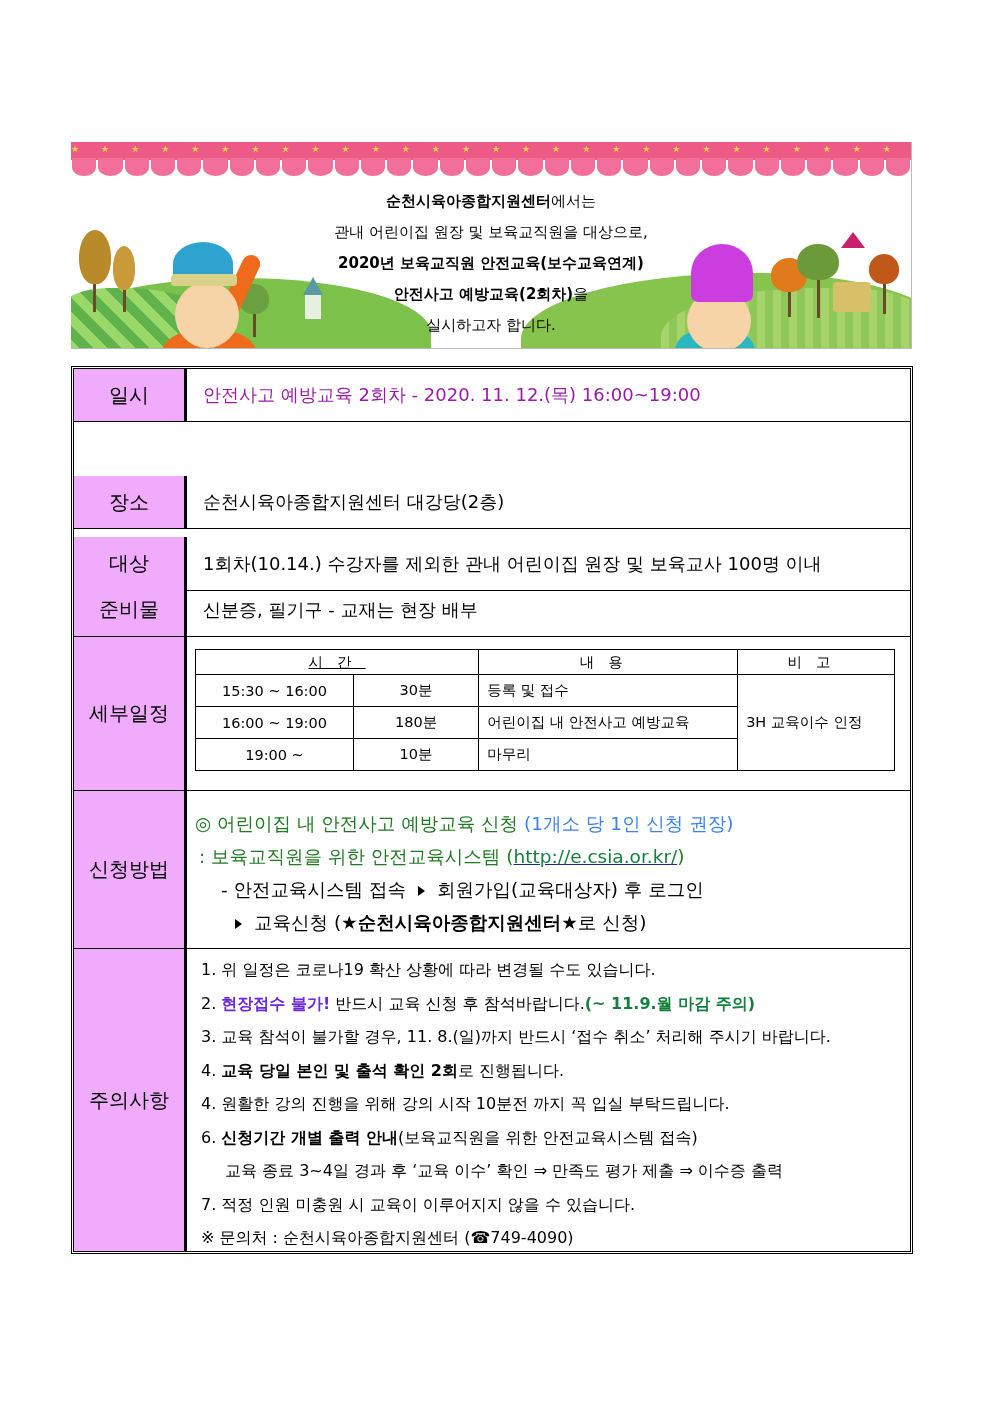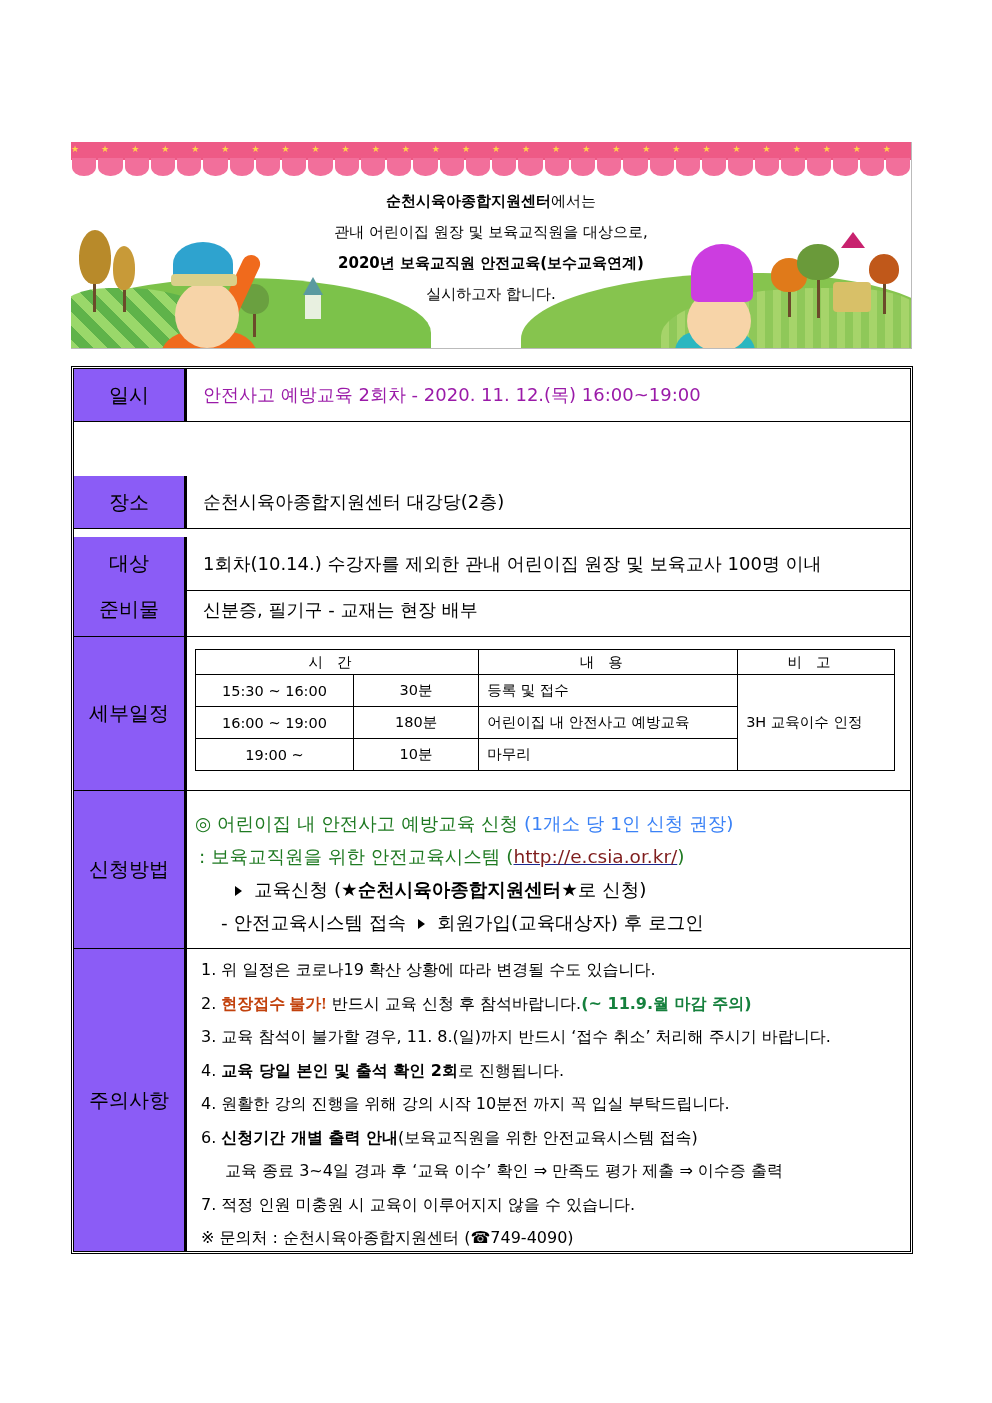--- a/index.html
+++ b/index.html
@@ -30,43 +30,43 @@
   .house-roof { position:absolute; left:232px; top:135px; width:0; height:0; border-left:10px solid transparent; border-right:10px solid transparent; border-bottom:18px solid #5a9aa0; }
   .house { position:absolute; left:234px; top:153px; width:16px; height:24px; background:#e8f0e0; }
 
   .banner-text { position:absolute; left:0; top:44px; width:100%; text-align:center; font-size:15px; line-height:31px; z-index:5; }
   .banner-text .b { font-weight:bold; }
 
   
   .tbl { position:absolute; left:71px; top:366px; width:842px; height:888px; border:3px double #000; box-sizing:border-box; }
   .row { position:absolute; left:0; width:100%; border-bottom:1px solid #000; box-sizing:border-box; display:flex; }
   .row.last { border-bottom:none; }
-  .lbl { width:113px; background:#8b5cf6; border-right:3px solid #000; box-sizing:border-box; display:flex; align-items:center; justify-content:center; font-size:20px; }
+  .lbl { width:113px; background:#f0abfc; border-right:3px solid #000; box-sizing:border-box; display:flex; align-items:center; justify-content:center; font-size:20px; }
   .val { flex:1; display:flex; align-items:center; padding-left:16px; font-size:18px; }
   .purple { color:#9a1aa8; }
   .navy { color:#1a2890; }
 
   
   .sched { position:absolute; left:8px; top:12px; width:700px; border-collapse:collapse; font-size:14.5px; }
   .sched td { border:1px solid #000; height:31px; padding:0; }
   .sched .c { text-align:center; }
   .sched .l { padding-left:8px; }
   .sched .hdr td { height:24px; text-align:center; letter-spacing:14px; }
 
   
   .method { position:absolute; left:8px; top:16px; font-size:18.5px; line-height:33px; }
   .green { color:#1f7a22; }
   .olive { color:#3b82f6; }
-  .link { color:#7f1d1d; text-decoration:underline; text-decoration-color:#1a2890; }
+  .link { color:#15803d; text-decoration:underline; text-decoration-color:#1a2890; }
   .arrow-tri { display:inline-block; width:0; height:0; border-top:5px solid transparent; border-bottom:5px solid transparent; border-left:7px solid #000; margin:0 12px; vertical-align:middle; }
 
   
   .notes { position:absolute; left:14px; top:4px; font-size:16px; line-height:33.5px; }
   .red { color:#15803d;font-weight:bold; }
-  .redb { color:#c2410c; font-weight:bold;font-family:Liberation Serif, serif; }
+  .redb { color:#6d28d9; font-weight:bold; }
   .bold { font-weight:bold; }
   .indent { padding-left:24px; }
 </style>
 </head>
 <body>
 
 <div class="banner">
   <div class="awning"></div>
   <div class="stars">★★★★★★★★★★★★★★★★★★★★★★★★★★★★★★</div>
   <div class="scallops">
@@ -132,20 +132,21 @@
   <div class="kid-left-hat"></div>
   <div class="kid-left-band"></div>
   <div class="kid-right-body"></div>
   <div class="kid-right-face"></div>
   <div class="kid-right-hat"></div>
 
   <div class="banner-text">
     <div><span class="b">순천시육아종합지원센터</span><span>에서는</span></div>
     <div>관내 어린이집 원장 및 보육교직원을 대상으로,</div>
     <div class="b">2020년 보육교직원 안전교육(보수교육연계)</div>
+    <div><span class="b">안전사고 예방교육(2회차)</span><span>을</span></div>
     <div>실시하고자 합니다.</div>
   </div>
 </div>
 
 <div class="tbl">
 
   <div class="row" style="top:0;height:53px;">
     <div class="lbl">일시</div>
     <div class="val purple">안전사고 예방교육 2회차 - 2020. 11. 12.(목) 16:00~19:00</div>
   </div>
@@ -165,21 +166,21 @@
     <div class="lbl">준비물</div>
     <div class="val">신분증, 필기구 - 교재는 현장 배부</div>
   </div>
 
   <div class="row" style="top:268px;height:154px;">
     <div class="lbl">세부일정</div>
     <div class="val" style="position:relative;padding:0;">
       <table class="sched">
         <tbody>
             <tr class="hdr">
-          <td colspan="2" style="width:257px;">시간</td>
+          <td colspan="2" style="width:257px;text-decoration:underline;">시간</td>
           <td style="width:258px;">내용</td>
           <td>비고</td>
         </tr>
         <tr>
           <td class="c" style="width:157px;">15:30 ~ 16:00</td>
           <td class="c">30분</td>
           <td class="l">등록 및 접수</td>
           <td class="l" rowspan="3">3H 교육이수 인정</td>
         </tr>
         <tr>
@@ -201,25 +202,25 @@
     <div class="lbl">신청방법</div>
     <div class="val" style="position:relative;padding:0;">
       <div class="method">
         <div>
           <span class="green">◎ 어린이집 내 안전사고 예방교육 신청</span>
           <span class="olive">(1개소 당 1인 신청 권장)</span>
         </div>
         <div class="green" style="padding-left:4px;">
           <span>: 보육교직원을 위한 안전교육시스템 (</span><a class="link">http://e.csia.or.kr/</a><span>)</span>
         </div>
+        <div style="padding-left:26px;">
+          <span>- 안전교육시스템 접속</span><span class="arrow-tri"></span><span>회원가입(교육대상자) 후 로그인</span>
+        </div>
         <div style="padding-left:40px;">
           <span class="arrow-tri" style="margin-left:0;"></span><span>교육신청 (</span><span class="bold">★순천시육아종합지원센터★</span><span>로 신청)</span>
-        </div>
-        <div style="padding-left:26px;">
-          <span>- 안전교육시스템 접속</span><span class="arrow-tri"></span><span>회원가입(교육대상자) 후 로그인</span>
         </div>
       </div>
     </div>
   </div>
 
   <div class="row last" style="top:580px;height:302px;">
     <div class="lbl">주의사항</div>
     <div class="val" style="position:relative;padding:0;">
       <div class="notes">
         <div>1. 위 일정은 코로나19 확산 상황에 따라 변경될 수도 있습니다.</div>

